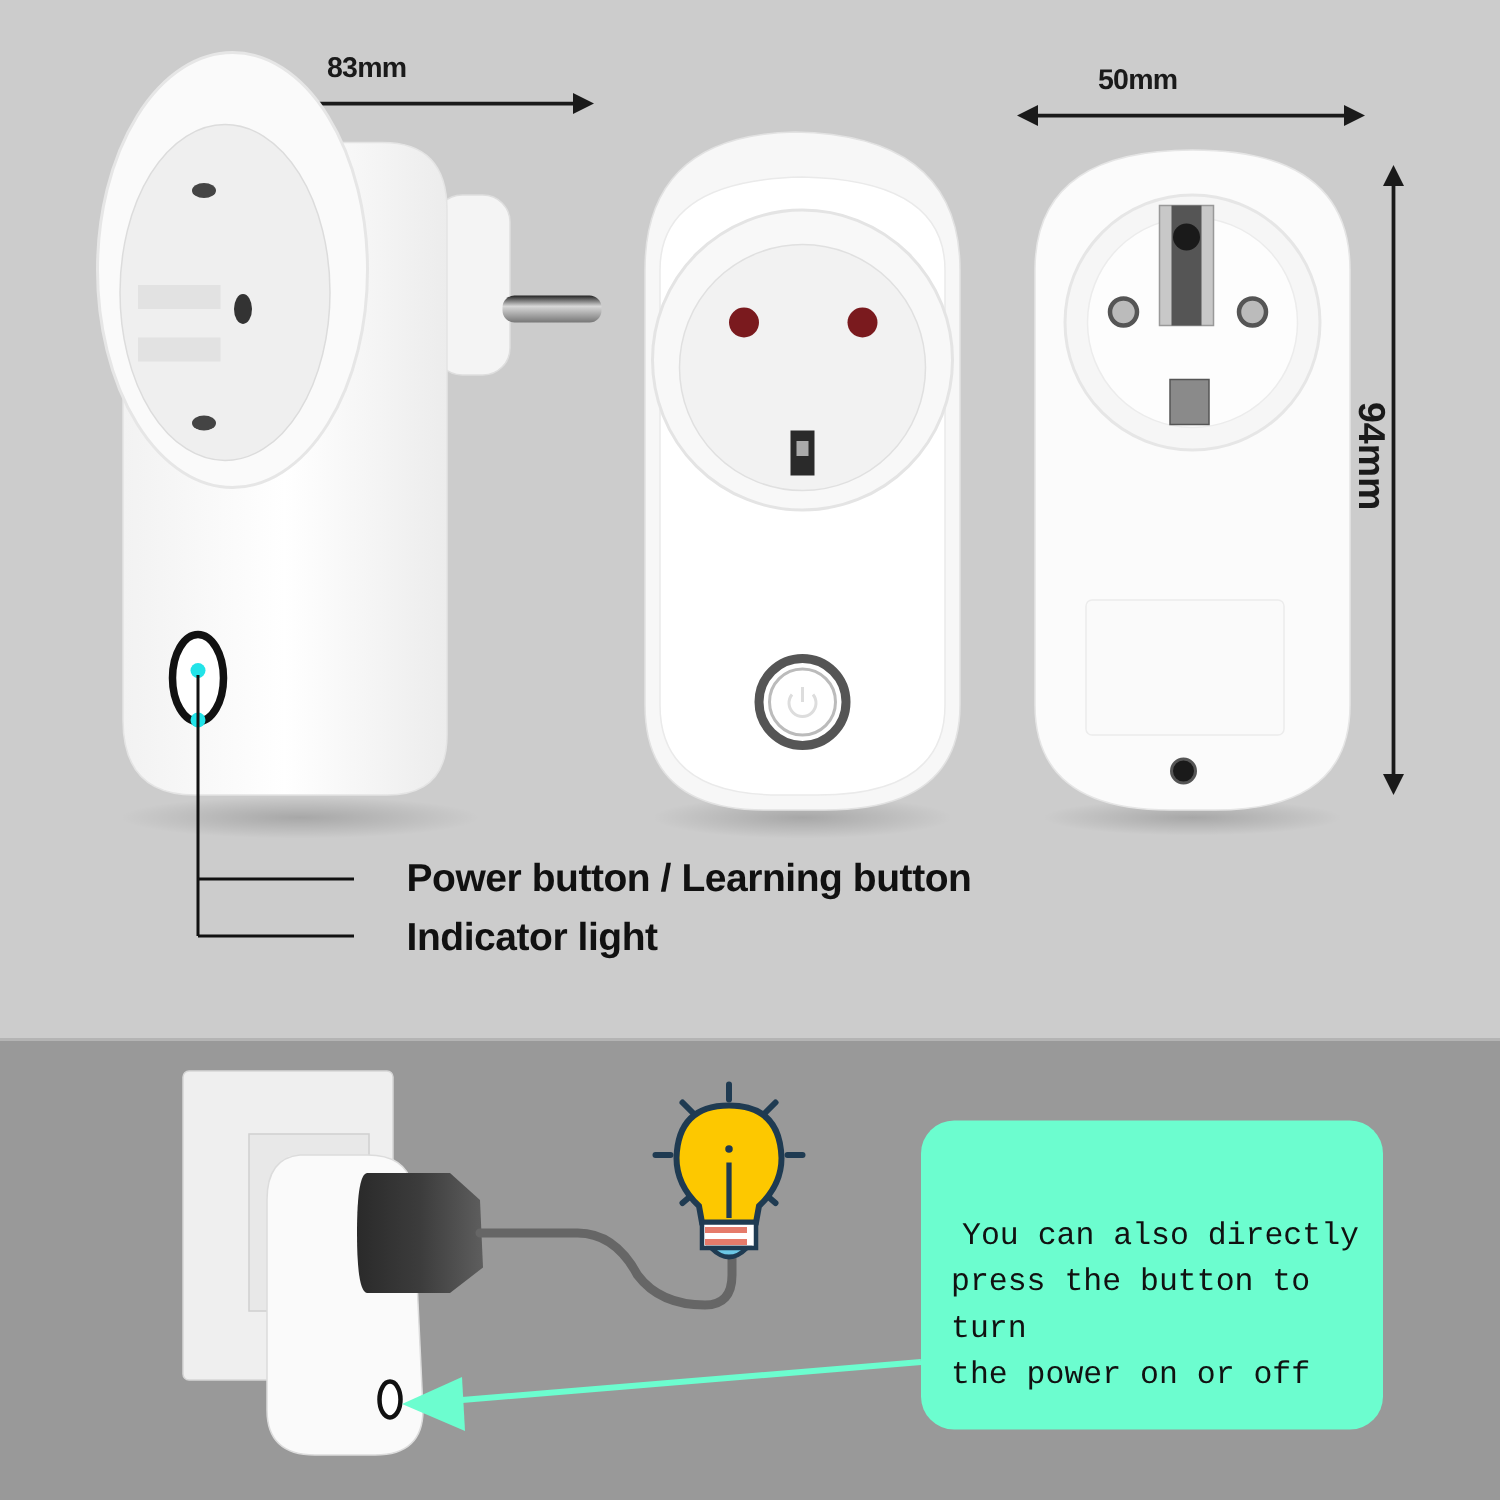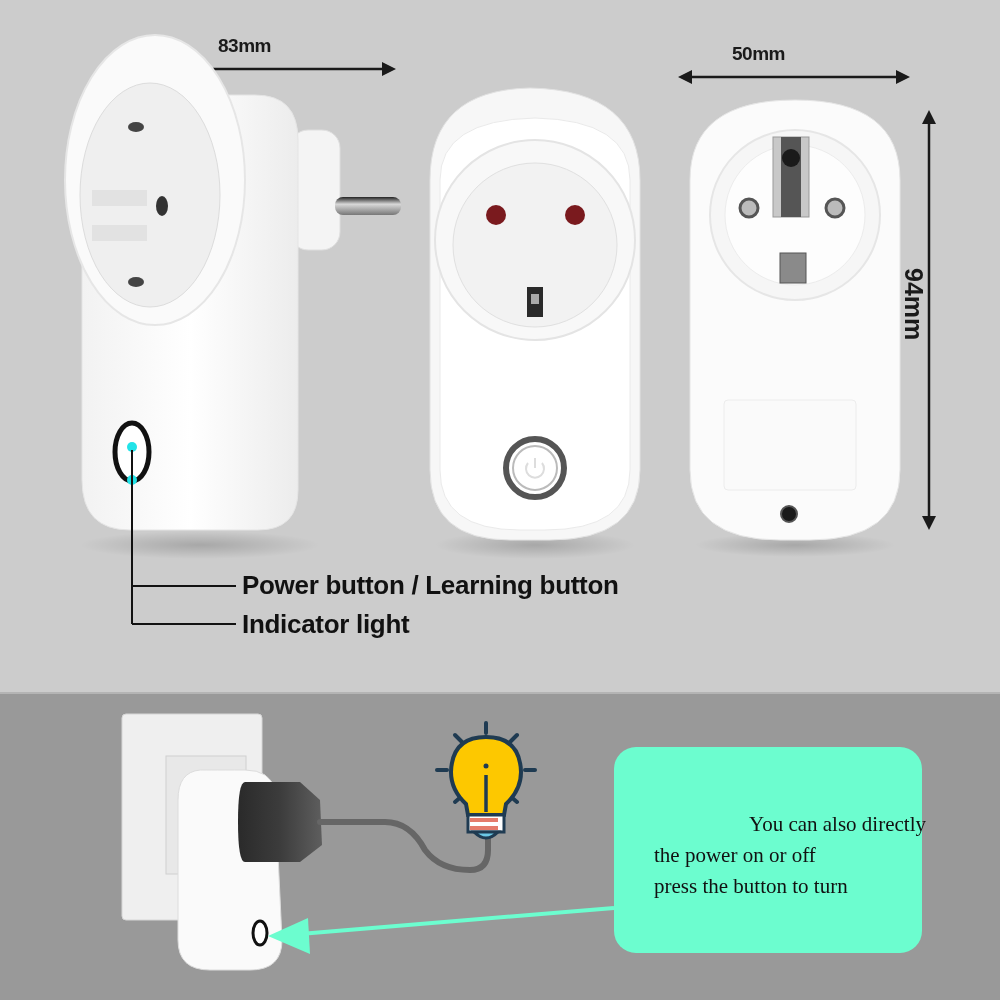--- a/index.html
+++ b/index.html
@@ -3,23 +3,23 @@
 <meta charset="utf-8">
 <style>
   * { box-sizing: border-box; margin: 0; padding: 0; }
   html, body { width: 1000px; height: 1000px; overflow: hidden; }
   body { font-family: "Liberation Sans", sans-serif; background: #cccccc; position: relative; }
   .top { position: absolute; left: 0; top: 0; width: 1000px; height: 692px; background: #cccccc; }
   .bottom { position: absolute; left: 0; top: 692px; width: 1000px; height: 308px; background: #999999; border-top: 2px solid #b4b4b4; }
   .dim-label { position: absolute; font-weight: bold; font-size: 19px; color: #1a1a1a; letter-spacing: -0.5px; }
   .dim-v { position: absolute; left: 928px; top: 268px; font-weight: bold; font-size: 25px; color: #1a1a1a; transform: rotate(90deg); transform-origin: left top; white-space: nowrap; }
   svg { position: absolute; left: 0; top: 0; }
-  .callout { position: absolute; font-weight: bold; font-size: 26px; color: #111; white-space: nowrap; letter-spacing: -0.3px; }
+  .callout { position: absolute; font-weight: bold; font-size: 26px; color: #111; white-space: nowrap; letter-spacing: -0.3px; margin-left: 29px; }
   .note-box { position: absolute; left: 614px; top: 747px; width: 308px; height: 206px; background: #6cfdcf; border-radius: 22px; }
-  .note-text { position: absolute; left: 20px; top: 62px; width: 272px; font-family: Liberation Serif, serif; font-size: 21px; line-height: 31px; color: #111; margin-left: 20px; }
+  .note-text { position: absolute; left: 20px; top: 62px; width: 272px; font-family: Liberation Mono, monospace; font-size: 21px; line-height: 31px; color: #111; }
   .note-text span { display: block; }
   .note-text .l1 { text-align: right; }
 </style>
 </head>
 <body>
 
 <div class="top"></div>
 <div class="bottom"></div>
 
 <svg width="1000" height="1000" viewBox="0 0 1000 1000">
@@ -160,16 +160,16 @@
 <div class="dim-label" style="left:218px; top:35px;">83mm</div>
 <div class="dim-label" style="left:732px; top:43px;">50mm</div>
 <div class="dim-v">94mm</div>
 
 <div class="callout" style="left:242px; top:570px;">Power button / Learning button</div>
 <div class="callout" style="left:242px; top:609px;text-align:center;">Indicator light</div>
 
 <div class="note-box">
   <div class="note-text">
     <span class="l1">You can also directly</span>
+    <span>press the button to turn</span>
     <span>the power on or off</span>
-    <span>press the button to turn</span>
   </div>
 </div>
 
 </body></html>

